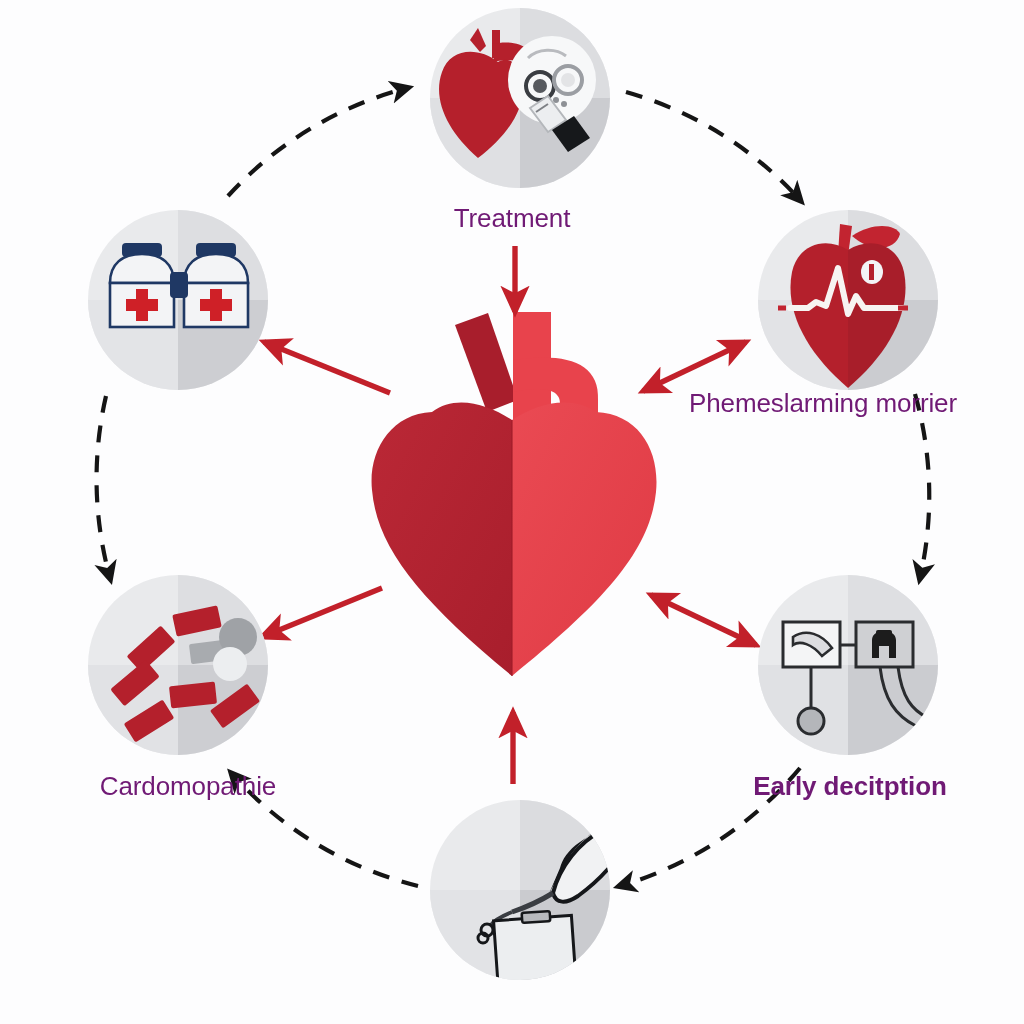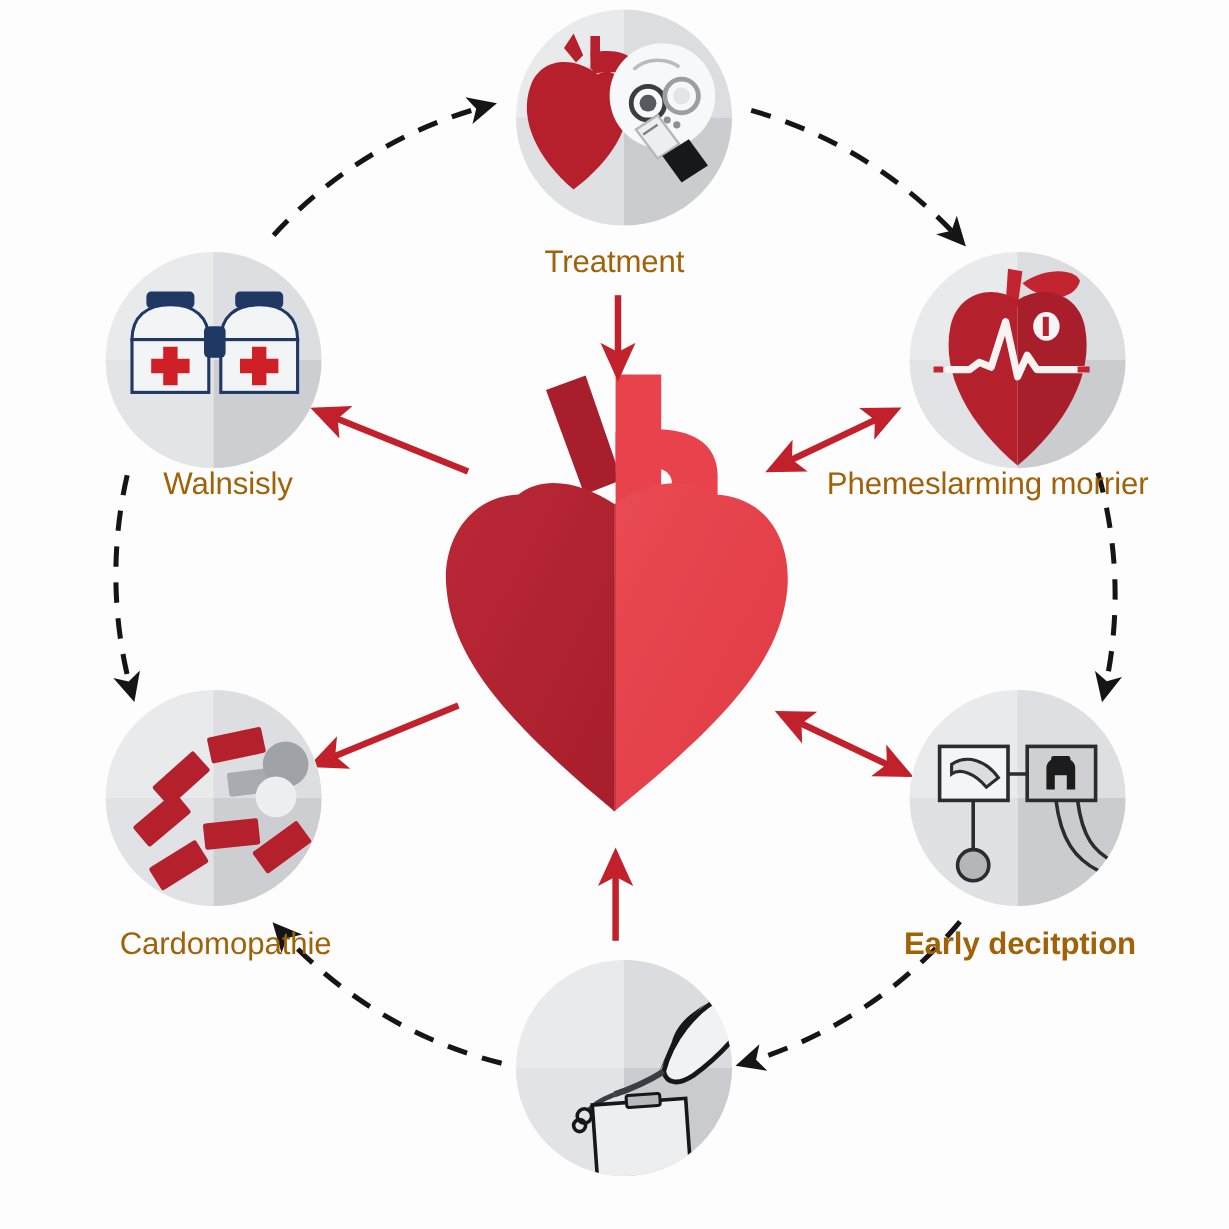--- a/index.html
+++ b/index.html
@@ -19,21 +19,21 @@
     position: absolute;
     inset: 0;
     width: 1024px;
     height: 1024px;
   }
   .node-label {
     position: absolute;
     text-align: center;
     font-family: "Liberation Sans", sans-serif;
     font-size: 26px;
-    color: #a16207;
+    color: #701a75;
     white-space: nowrap;
     line-height: 1.1;
     letter-spacing: -0.1px;
   }
   .lbl-top      { left: 344px; top: 204px; width: 336px; }
   .lbl-left     { left: 28px;  top: 389px; width: 324px; }
   .lbl-right    { left: 647px; top: 389px; width: 352px; }
   .lbl-botleft  { left: 24px;  top: 772px; width: 328px; }
   .lbl-botright { left: 680px; top: 772px; width: 340px; font-weight: bold; }
   .lbl-bottom   { left: 340px; top: 980px; width: 344px; }
@@ -283,21 +283,20 @@
 
           <rect x="496" y="918" width="78" height="72" fill="#eceef0" stroke="#15171a" stroke-width="3" transform="rotate(-4 535 954)"></rect>
           <rect x="522" y="912" width="28" height="10" rx="2" fill="#b7b9bd" stroke="#15171a" stroke-width="2.5" transform="rotate(-4 536 917)"></rect>
         </g>
       </g>
     </g>
   </svg>
 
   <div class="node-label lbl-top">Treatment</div>
 
-  <div class="node-label lbl-left">Walnsisly</div>
 
   <div class="node-label lbl-right">Phemeslarming morrier</div>
 
   <div class="node-label lbl-botleft">Cardomopathie</div>
 
   <div class="node-label lbl-botright">Early decitption</div>
 
 
 </div>
 

